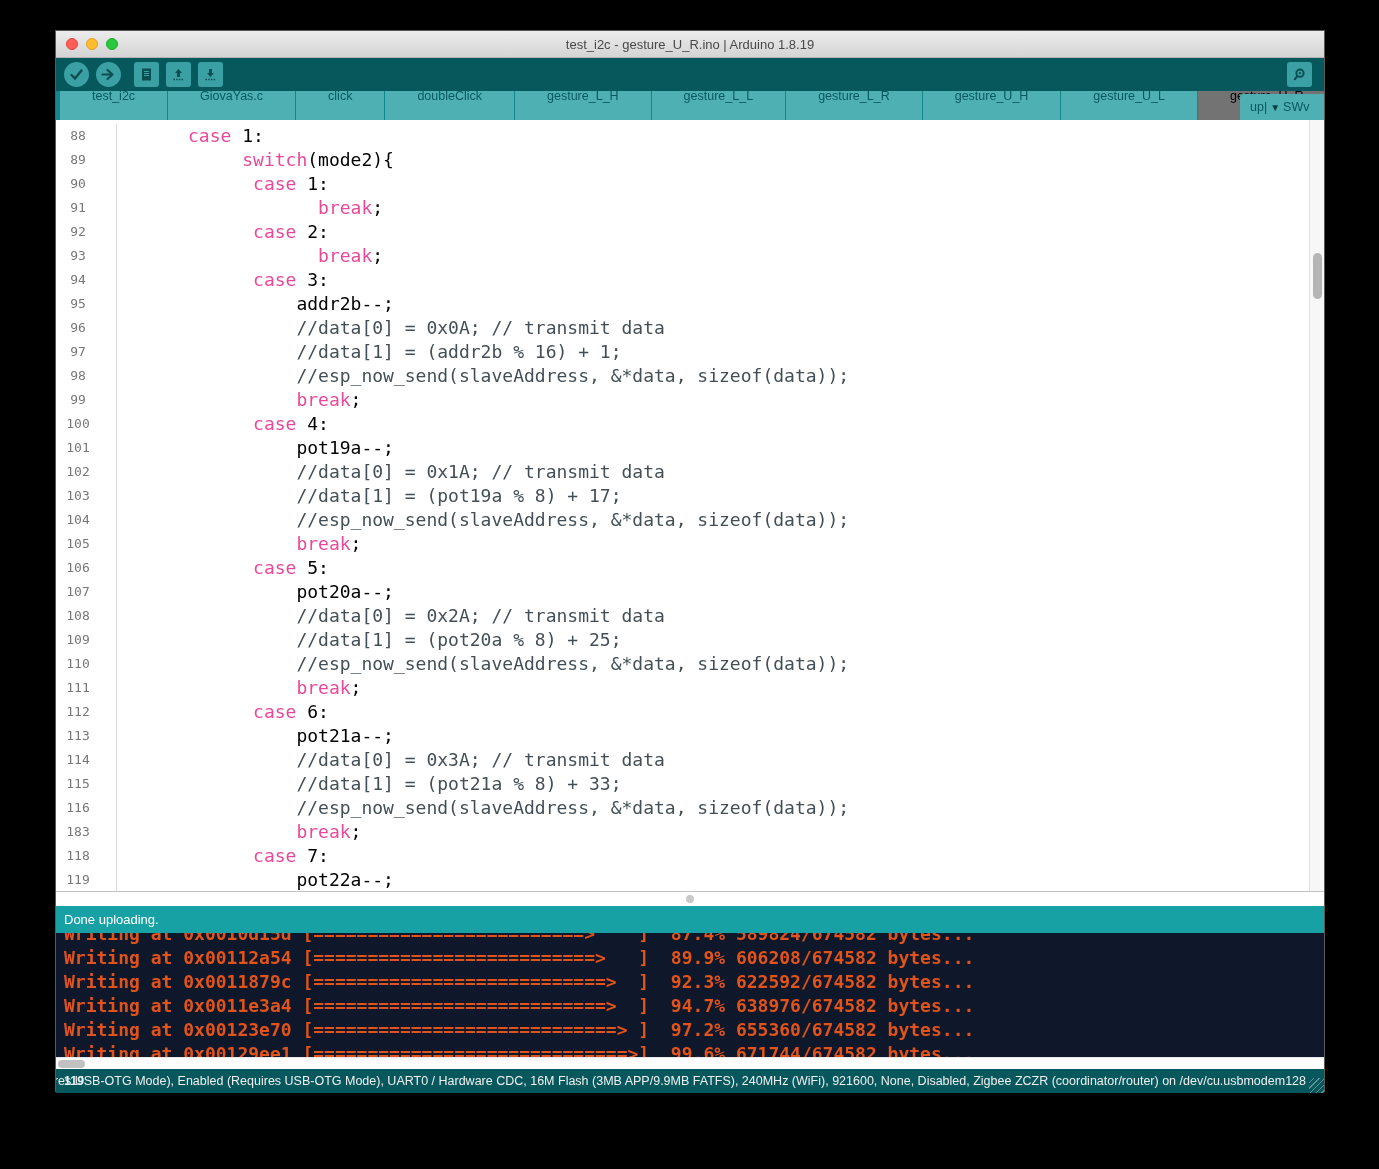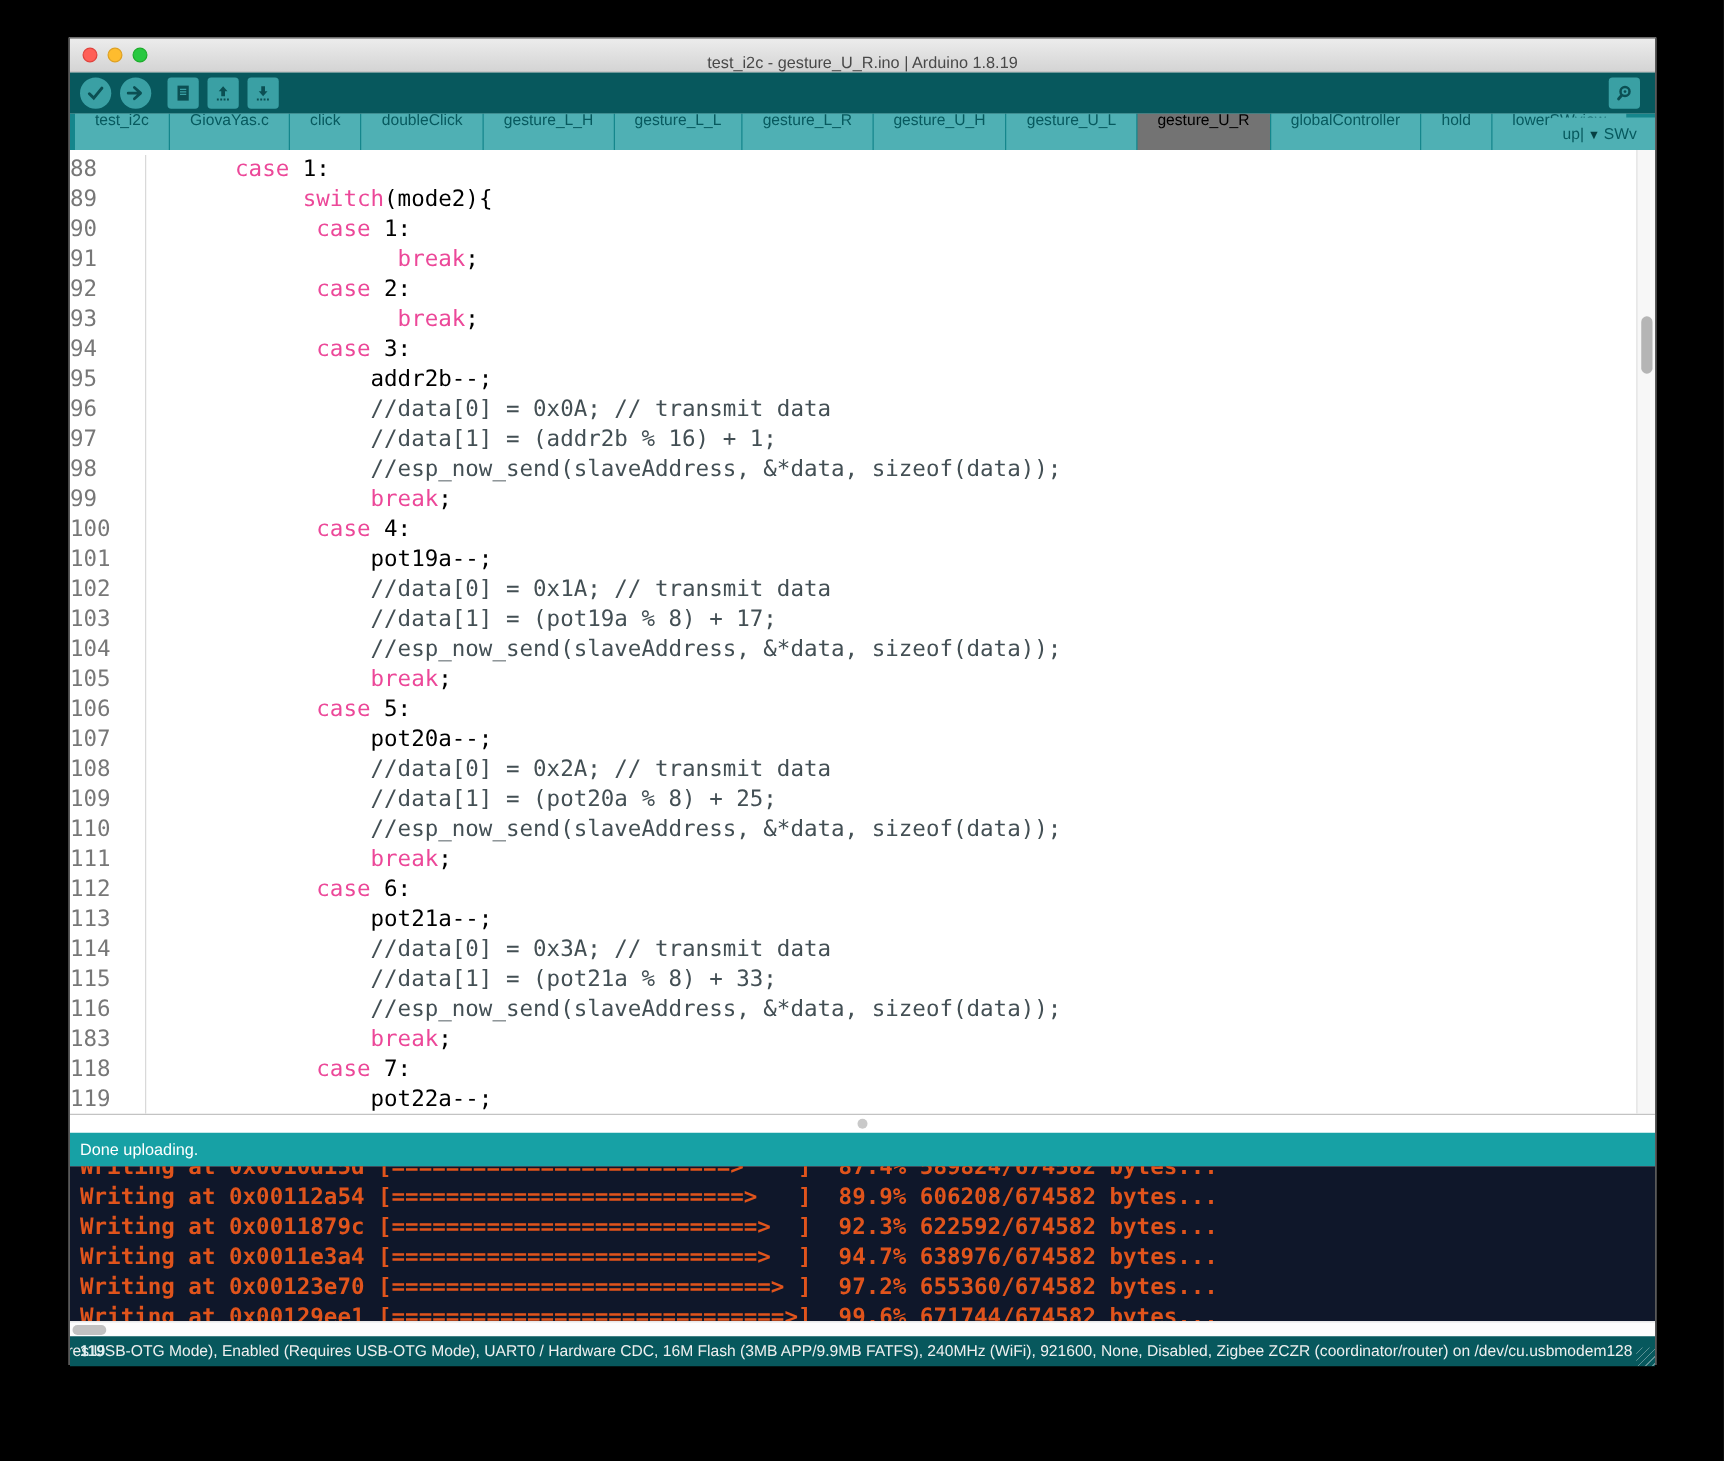--- a/index.html
+++ b/index.html
@@ -4,55 +4,55 @@
 <style>
   * { margin:0; padding:0; box-sizing:border-box; }
   html,body { width:1379px; height:1169px; background:#000; overflow:hidden;
               font-family:"Liberation Sans", sans-serif; }
   .window { position:absolute; left:55px; top:30px; width:1270px; height:1062px;
             border:1px solid #5a5a5a; background:#fff; display:flex; flex-direction:column; }
 
   
   .titlebar { height:27px; flex:0 0 27px; background:linear-gradient(#ececec,#d4d4d4);
               border-bottom:1px solid #b4b4b4; position:relative;
-              display:flex; align-items:flex-end; justify-content:center; }
+              display:flex; align-items:center; justify-content:center; }
   .traffic { position:absolute; left:10px; top:0; height:100%; display:flex; align-items:center; gap:8px; }
   .light { width:12px; height:12px; border-radius:50%; }
   .light.red{ background:#ff5f57; border:1px solid #e0443e;}
   .light.yellow{ background:#febc2e; border:1px solid #dea123;}
   .light.green{ background:#28c840; border:1px solid #1dad2b;}
   .title-text { font-size:13px; color:#494949; }
 
   
   .toolbar { height:33px; flex:0 0 33px; background:#07585d; display:flex; align-items:center;
              padding:0 8px; position:relative; }
   .tool-btn { width:25px; height:25px; margin-right:7px; background:#3aa0a4; border:none;
               display:flex; align-items:center; justify-content:center; cursor:pointer; padding:0; }
   .tool-btn.round { border-radius:50%; }
   .tool-btn.square { border-radius:3px; }
   .tool-btn svg { display:block; }
   .toolbar-right { position:absolute; right:12px; top:4px; }
 
   
   .tabbar { height:29px; flex:0 0 29px; background:#15868c; position:relative; overflow:hidden; }
   .tab-strip { position:absolute; left:4px; bottom:0; display:flex; white-space:nowrap; }
-  .tab { height:37px; line-height:26px; padding:0 16px; margin-right:1px; background:#4fb0b4;
+  .tab { height:37px; line-height:26px; padding:0 32px; margin-right:1px; background:#4fb0b4;
          color:#07595e; font-size:12.5px; border-radius:3px 3px 0 0; cursor:pointer; }
   .tab.active { background:#737373; color:#000; }
   .tab-overflow { position:absolute; right:0; bottom:0; height:26px; line-height:26px; width:84px;
                   background:#4fb0b4; color:#07595e; font-size:12.5px; border-radius:3px 0 0 0;
                   padding-left:10px; white-space:nowrap; overflow:hidden; cursor:pointer; }
   .tab-overflow .tri { color:#063f42; font-size:10px; margin:0 3px; }
 
   
   .editor { flex:0 0 771px; height:771px; background:#fff; position:relative; overflow:hidden; }
   .code-lines { padding-top:4px; }
   .code-line { display:flex; height:24px; line-height:24px;
                font-family:"DejaVu Sans Mono", monospace; font-size:18px; }
-  .ln { flex:0 0 61px; text-align:left; padding-right:16px; color:#777; font-size:18px;
+  .ln { flex:0 0 61px; text-align:center; padding-right:16px; color:#777; font-size:13px;
         border-right:1px solid #d9d9d9; }
   .code { white-space:pre; padding-left:6px; color:#000; }
   .code .k { color:#ec4899; }
   .code .c { color:#434F54; }
   .vscroll { position:absolute; right:0; top:0; width:15px; height:100%; background:#f7f7f7;
              border-left:1px solid #e2e2e2; }
   .vthumb { position:absolute; left:3px; top:133px; width:9px; height:46px; background:#b5b5b5;
             border-radius:5px; cursor:grab; }
 
   

